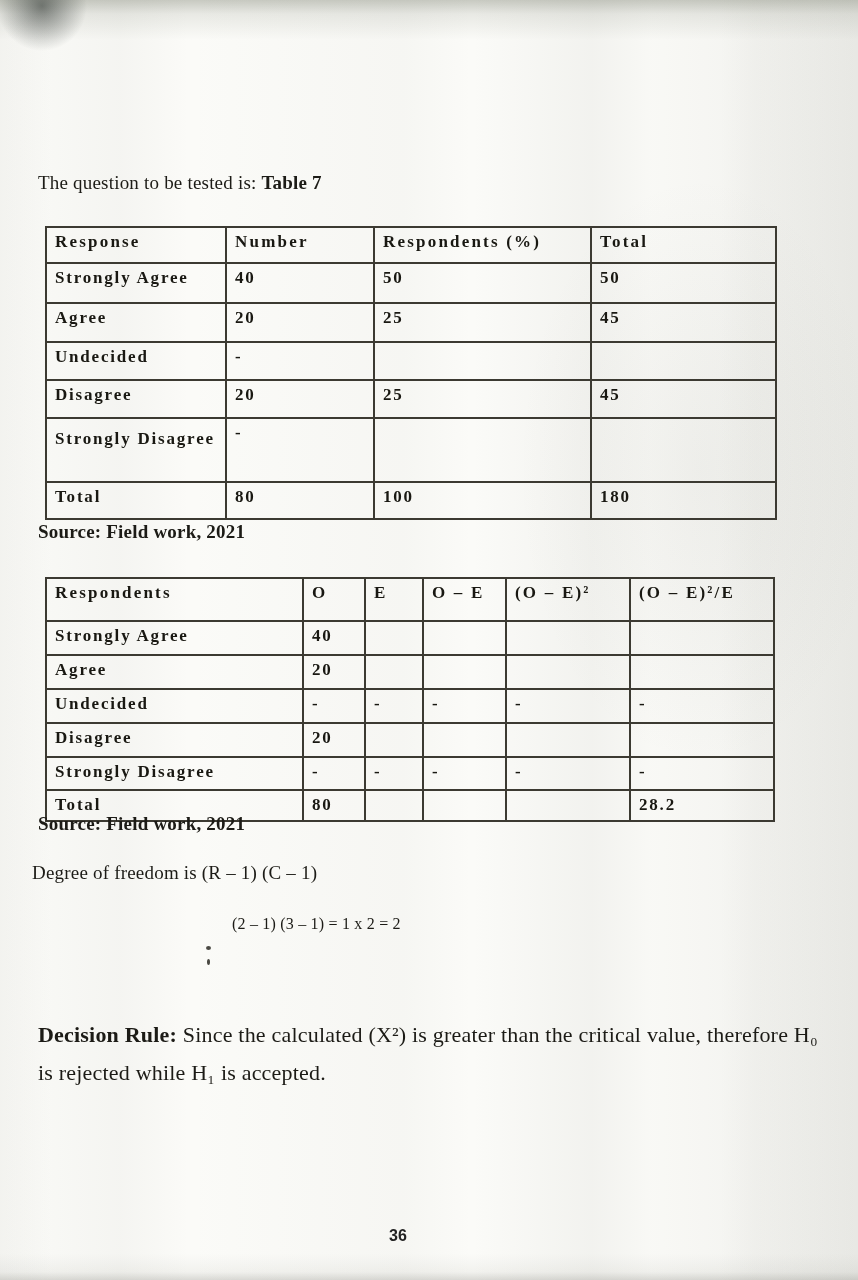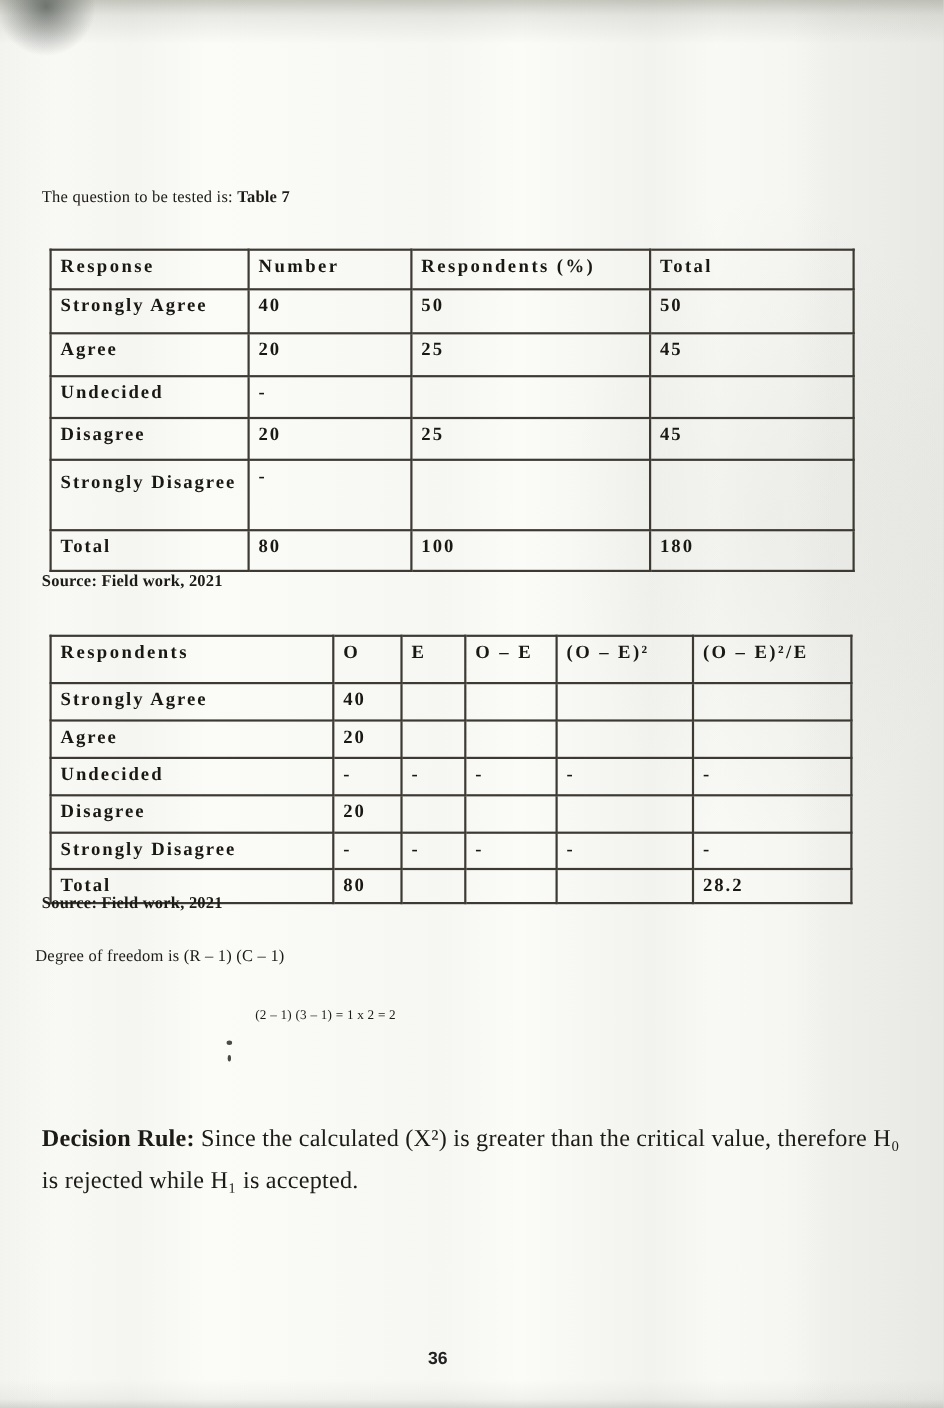--- a/index.html
+++ b/index.html
@@ -23,27 +23,27 @@
     position: absolute; inset: 0; pointer-events: none;
     background:
       linear-gradient(90deg,
         rgba(125,127,118,0.00) 0%,  rgba(125,127,118,0.05) 14%,
         rgba(125,127,118,0.00) 22%, rgba(125,127,118,0.04) 47%,
         rgba(125,127,118,0.00) 55%, rgba(125,127,118,0.07) 69%,
         rgba(125,127,118,0.02) 76%, rgba(125,127,118,0.06) 88%,
         rgba(125,127,118,0.00) 100%),
       radial-gradient(ellipse 260px 420px at 700px 470px, rgba(120,122,112,0.07), rgba(120,122,112,0) 70%);
   }
-  .line { position: absolute; font-size: 15px; letter-spacing: 0.2px; white-space: nowrap; }
+  .line { position: absolute; font-size: 19px; letter-spacing: 0.2px; white-space: nowrap; }
   .bold { font-weight: bold; }
   .intro        { left: 38px;  top: 172px; }
   .source-1     { left: 38px;  top: 521px; font-weight: 600; }
   .source-2     { left: 38px;  top: 813px; font-weight: 600; }
   .degree-line  { left: 32px;  top: 862px; }
-  .formula-line { left: 232px; top: 915px; font-size: 12px; }
+  .formula-line { left: 232px; top: 915px; font-size: 16px; }
   .critical-line{ left: 38px;  top: 969px; }
   .decision-block {
     position: absolute; left: 38px; top: 1016px; width: 792px;
     font-size: 22px; line-height: 38px; letter-spacing: 0.2px;
   }
   .table-wrap { position: absolute; left: 33px; padding-left: 12px; }
   .t1-wrap { top: 226px; }
   .t2-wrap { top: 577px; }
   table.doc-table { border-collapse: collapse; table-layout: fixed; }
   table.doc-table th, table.doc-table td {

